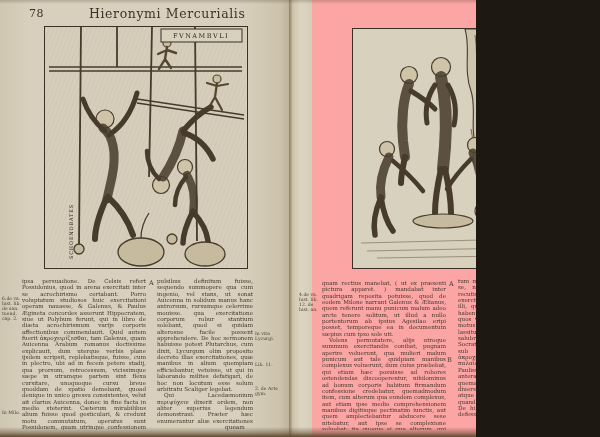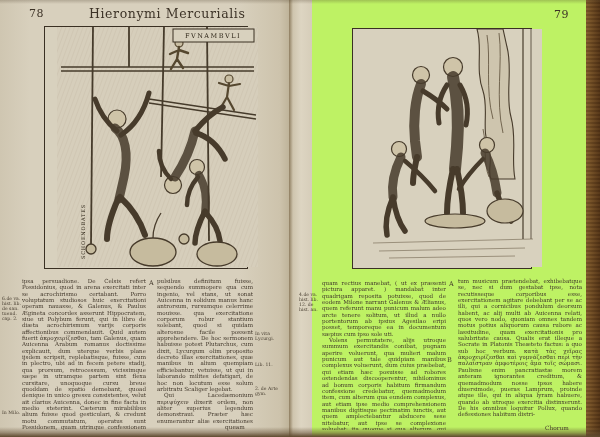--- a/index.html
+++ b/index.html
@@ -1,18 +1,18 @@
 <!DOCTYPE html>
 <html><head>
 <meta charset="utf-8">
 <style>
   html,body{margin:0;padding:0;background:#1e1812;}
   #stage{
-    position:relative;width:600px;height:437px;overflow:hidden;
-    background:#bef264;
+    position:relative;width:476px;height:437px;overflow:hidden;
+    background:#fca5a5;
     font-family:"DejaVu Serif", serif;
     color:#3c3226;
     -webkit-text-size-adjust:none;
   }
   
   .page{position:absolute;top:0;height:437px;}
   #left-page{left:0;width:289px;
     background:linear-gradient(90deg,#cfc6b1 0,#d8d0bd 30px,#d8d0bd 240px,#cdc3ac 280px,#bfb49a 289px);}
   #gutter{left:289px;width:23px;position:absolute;top:0;height:437px;
     background:linear-gradient(90deg,#8e7d5f 0,#cfc5ae 4px,#ddd5c2 12px,#d6cdb9 23px);}
@@ -25,21 +25,21 @@
   #bottom-edge{position:absolute;left:0;top:427px;width:600px;height:10px;
     background:linear-gradient(180deg,rgba(90,69,43,0) 0,rgba(90,69,43,.45) 55%,#5f4a2f 100%);}
   #top-shadow{position:absolute;left:0;top:0;width:600px;height:4px;
     background:linear-gradient(180deg,rgba(70,55,35,.25),rgba(70,55,35,0));}
 
   
   .folio{position:absolute;font-size:11px;letter-spacing:.5px;}
   .running-head{position:absolute;font-size:12.5px;letter-spacing:.6px;white-space:nowrap;}
 
   
-  .woodcut{position:absolute;border:1.6px solid #3a3023;background:#d8d1be;box-sizing:border-box;padding-left:12px;}
+  .woodcut{position:absolute;border:1.6px solid #3a3023;background:#d8d1be;box-sizing:border-box;}
   .woodcut svg{display:block;}
 
   
   .col{position:absolute;font-size:5.6px;line-height:6.35px;text-align:justify;
        color:#40362a;overflow:hidden;}
   .col p{margin:0;}
   .col p + p{text-indent:7px;}
   .mnote{position:absolute;font-size:4.6px;line-height:5px;color:#4a4033;width:20px;}
   .mnote.r{width:26px;}
   .catchword{position:absolute;font-size:5.8px;color:#40362a;}

